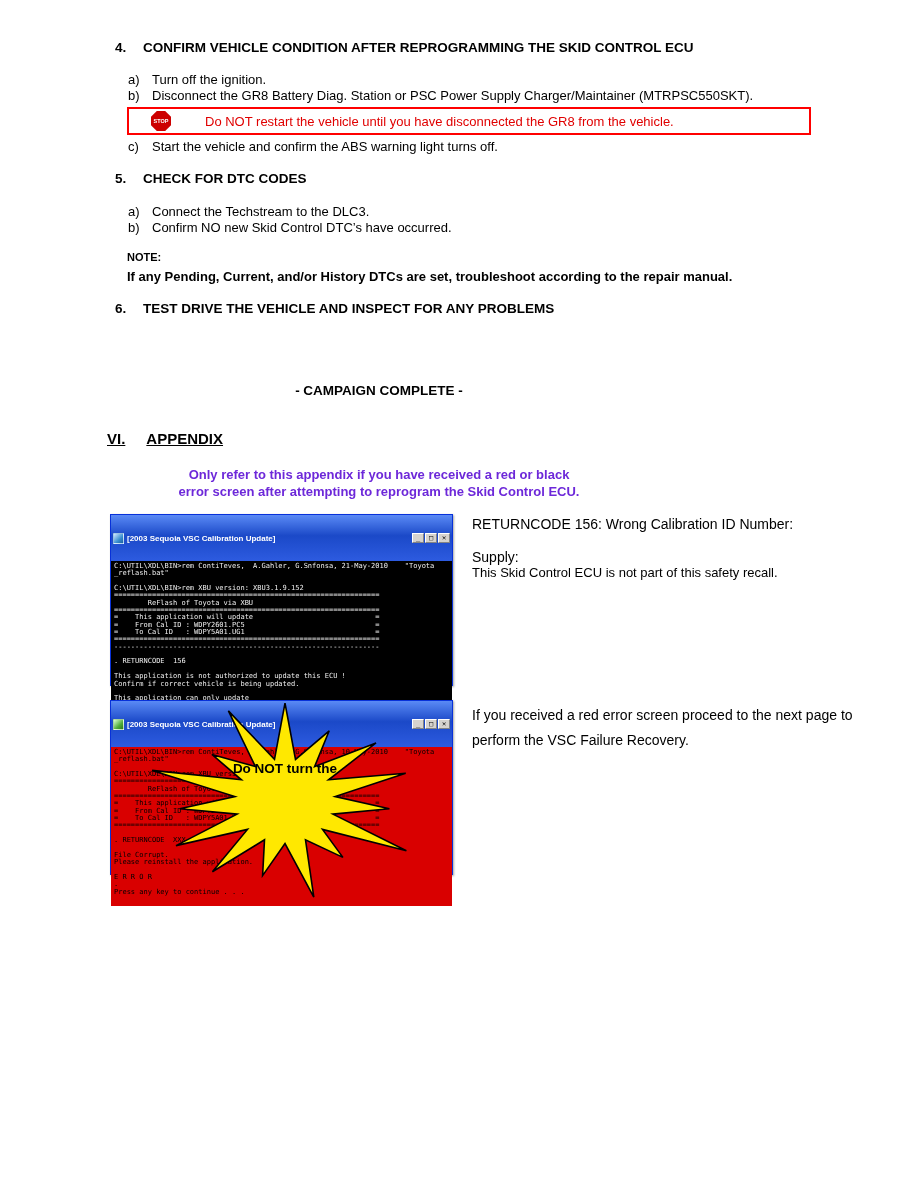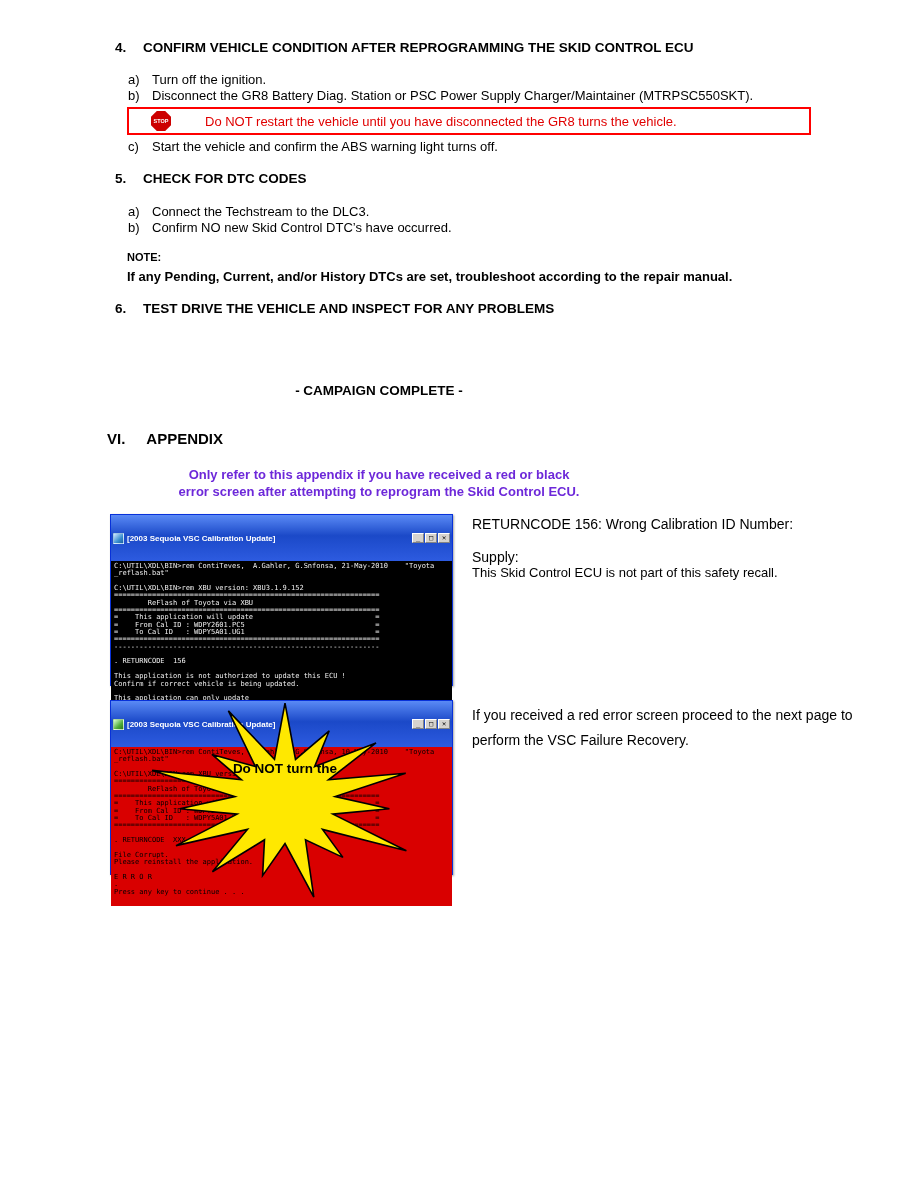--- a/index.html
+++ b/index.html
@@ -32,21 +32,21 @@
   .stop-icon {
     width: 20px; height: 20px; margin-left: 22px; flex: none;
     background: #cc0000; color: #fff;
     clip-path: polygon(29% 0, 71% 0, 100% 29%, 100% 71%, 71% 100%, 29% 100%, 0 71%, 0 29%);
     font-size: 5.5px; font-weight: bold;
     display: flex; align-items: center; justify-content: center;
   }
   .stop-text { color: #e00000; font-size: 13px; margin-left: 34px; }
 
   
-  .appendix-head { font-weight: bold; font-size: 15px; }
+  .appendix-head { font-weight: bold; font-size: 15px; text-decoration: underline; }
 
   
   .win {
     border: 1px solid #0831d9;
     box-sizing: border-box;
     background: #000;
     box-shadow: 1px 1px 2px rgba(0,0,0,.35);
   }
   .titlebar {
     height: 14px;
@@ -106,21 +106,21 @@
   <span class="li-label">a)</span>
   <span>Turn off the ignition.</span>
 </div>
 <div class="abs li" style="left:128px; top:88px;">
   <span class="li-label">b)</span>
   <span>Disconnect the GR8 Battery Diag. Station or PSC Power Supply Charger/Maintainer (MTRPSC550SKT).</span>
 </div>
 
 <div class="abs stopbox">
   <span class="stop-icon">STOP</span>
-  <span class="stop-text">Do NOT restart the vehicle until you have disconnected the GR8 turns the vehicle.</span>
+  <span class="stop-text">Do NOT restart the vehicle until you have disconnected the GR8 from the vehicle.</span>
 </div>
 
 <div class="abs li" style="left:128px; top:139px;">
   <span class="li-label">c)</span>
   <span>Start the vehicle and confirm the ABS warning light turns off.</span>
 </div>
 
 <div class="abs sec-head" style="left:115px; top:171px;">
   <span class="sec-num">5.</span>
   <span>CHECK FOR DTC CODES</span>

